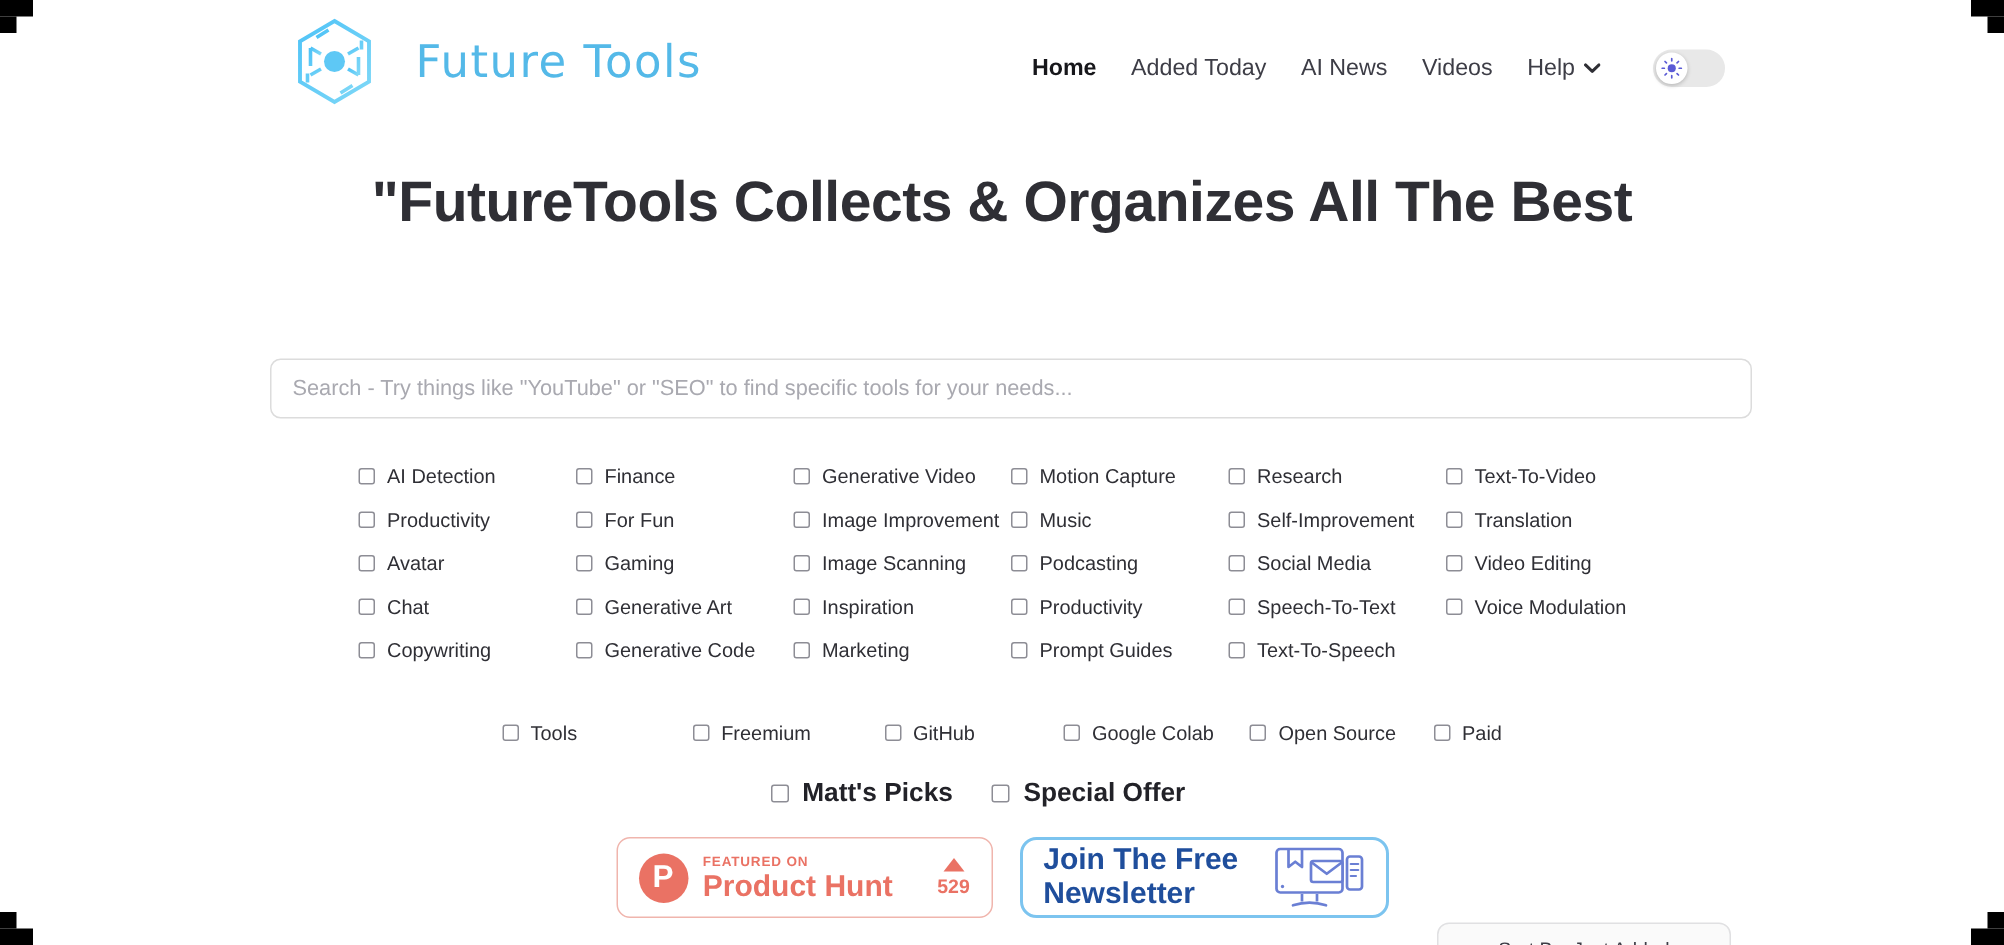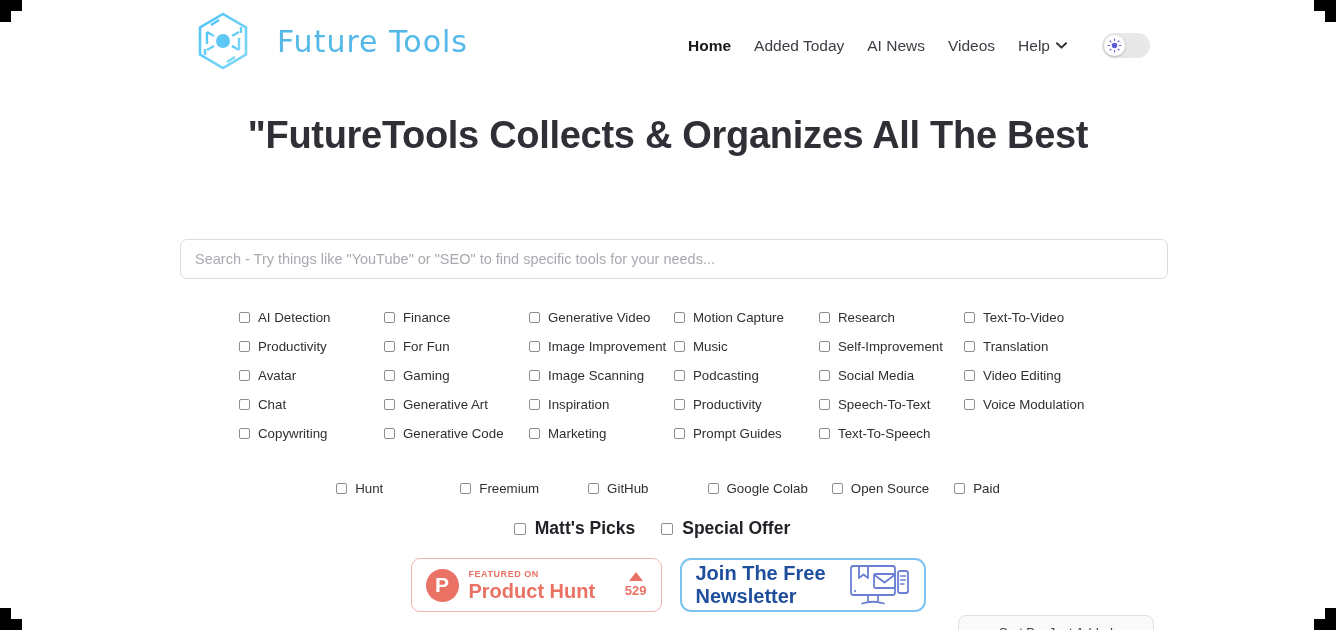--- a/index.html
+++ b/index.html
@@ -380,21 +380,21 @@
       <div class="cb-row">
         <span class="cbox"></span>
         <span class="cb-label">Text-To-Speech</span>
       </div>
       <div></div>
     </div>
 
   <div class="price-row">
       <div class="cb-row">
         <span class="cbox"></span>
-        <span class="cb-label">Hunt</span>
+        <span class="cb-label">Tools</span>
       </div>
       <div style="width: 77px;"></div>
       <div class="cb-row">
         <span class="cbox"></span>
         <span class="cb-label">Freemium</span>
       </div>
       <div style="width: 49px;"></div>
       <div class="cb-row">
         <span class="cbox"></span>
         <span class="cb-label">GitHub</span>

